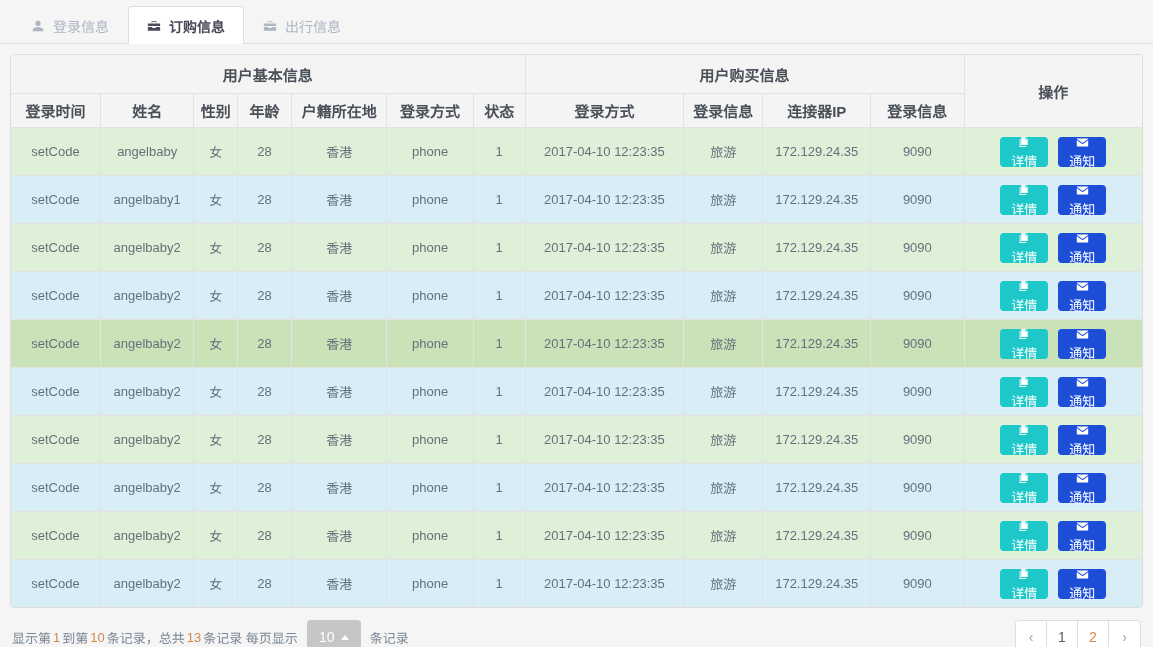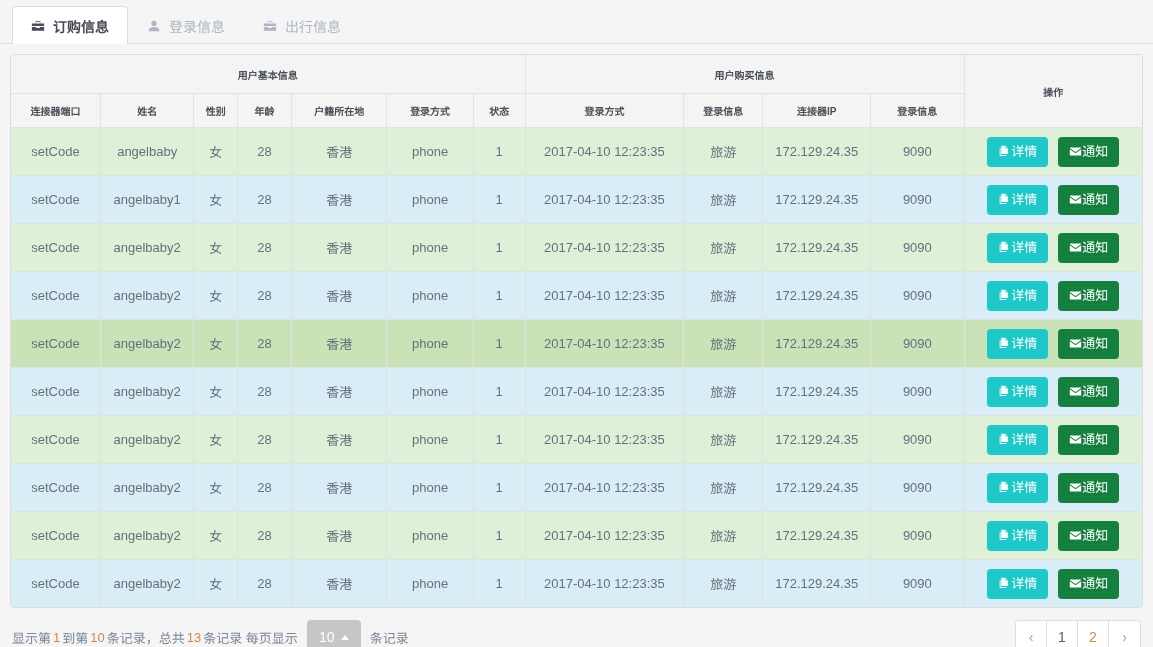--- a/index.html
+++ b/index.html
@@ -79,21 +79,21 @@
   table.grid td {
     border: 1px solid #e2e2e2;
     text-align: center;
     vertical-align: middle;
     font-weight: normal;
     color: #5a6169;
     padding: 0;
   }
   table.grid thead th {
     background: #f4f4f4;
-    font-size: 10px;
+    font-size: 15px;
     color: #4a5058;
     font-weight: bold;
   }
   thead tr.group-row th { height: 38px; }
   thead tr.col-row th  { height: 33px; }
   th.op-head {
     border-top: 1px solid #e2e2e2;
     border-bottom: 1px solid #e2e2e2;
   }
   table.grid tbody td {
@@ -116,34 +116,35 @@
   .ops {
     display: flex;
     align-items: center;
     justify-content: center;
     gap: 10px;
   }
   .btn-op {
     display: inline-flex;
     align-items: center;
     justify-content: center;
-    gap: 0;
+    gap: 6px;
     height: 30px;
     padding: 0 11px;
     border: none;
     border-radius: 4px;
     color: #fff;
     font-size: 13px;
     font-family: inherit;
     cursor: pointer;
     white-space: nowrap;
     line-height: 1;
+    flex-direction: column;
   }
   .btn-detail { background: #1fc8c8; }
-  .btn-notify { background: #15803d; }
+  .btn-notify { background: #1d4ed8; }
   .btn-op svg { display: block; fill: #fff; }
 
   
   .footer {
     display: flex;
     align-items: center;
     justify-content: space-between;
     padding: 12px 12px 0 12px;
     box-sizing: border-box;
     height: 46px;
@@ -204,35 +205,35 @@
     user-select: none;
   }
   .pager .pg:last-child { border-right: none; }
   .pager .pg.arrow { color: #9aa3ae; }
   .pager .pg.current { color: #55606b; }
 </style>
 </head>
 <body>
 
 <div class="tabs-bar">
+  <div class="tab">
+    <span class="tab-icon">
+      <svg viewBox="0 0 16 16" width="14" height="14">
+          <path d="M8 8a3 3 0 1 0 0-6 3 3 0 0 0 0 6zm0 1c-2.7 0-6 1.3-6 3v2h12v-2c0-1.7-3.3-3-6-3z"></path>
+        </svg>
+    </span>
+    <span>登录信息</span>
+  </div>
   <div class="tab active">
     <span class="tab-icon">
       <svg viewBox="0 0 16 16" width="14" height="14">
           <path d="M6 2.5h4a1 1 0 0 1 1 1V4h-1v-.5H6V4H5v-.5a1 1 0 0 1 1-1zM1.5 5h13a.5.5 0 0 1 .5.5V8H1V5.5a.5.5 0 0 1 .5-.5zM1 9h5v1.2h4V9h5v4a.5.5 0 0 1-.5.5h-13A.5.5 0 0 1 1 13V9z"></path>
         </svg>
     </span>
     <span>订购信息</span>
-  </div>
-  <div class="tab">
-    <span class="tab-icon">
-      <svg viewBox="0 0 16 16" width="14" height="14">
-          <path d="M8 8a3 3 0 1 0 0-6 3 3 0 0 0 0 6zm0 1c-2.7 0-6 1.3-6 3v2h12v-2c0-1.7-3.3-3-6-3z"></path>
-        </svg>
-    </span>
-    <span>登录信息</span>
   </div>
   <div class="tab">
     <span class="tab-icon">
       <svg viewBox="0 0 16 16" width="14" height="14">
           <path d="M6 2.5h4a1 1 0 0 1 1 1V4h-1v-.5H6V4H5v-.5a1 1 0 0 1 1-1zM1.5 5h13a.5.5 0 0 1 .5.5V8H1V5.5a.5.5 0 0 1 .5-.5zM1 9h5v1.2h4V9h5v4a.5.5 0 0 1-.5.5h-13A.5.5 0 0 1 1 13V9z"></path>
         </svg>
     </span>
     <span>出行信息</span>
   </div>
 </div>
@@ -253,21 +254,21 @@
         <col style="width:92px">
         <col style="width:175px">
     </colgroup>
     <thead>
       <tr class="group-row">
         <th colspan="7">用户基本信息</th>
         <th colspan="4">用户购买信息</th>
         <th rowspan="2" class="op-head">操作</th>
       </tr>
       <tr class="col-row">
-        <th>连接器端口</th>
+        <th>登录时间</th>
         <th>姓名</th>
         <th>性别</th>
         <th>年龄</th>
         <th>户籍所在地</th>
         <th>登录方式</th>
         <th>状态</th>
         <th>登录方式</th>
         <th>登录信息</th>
         <th>连接器IP</th>
         <th>登录信息</th>

